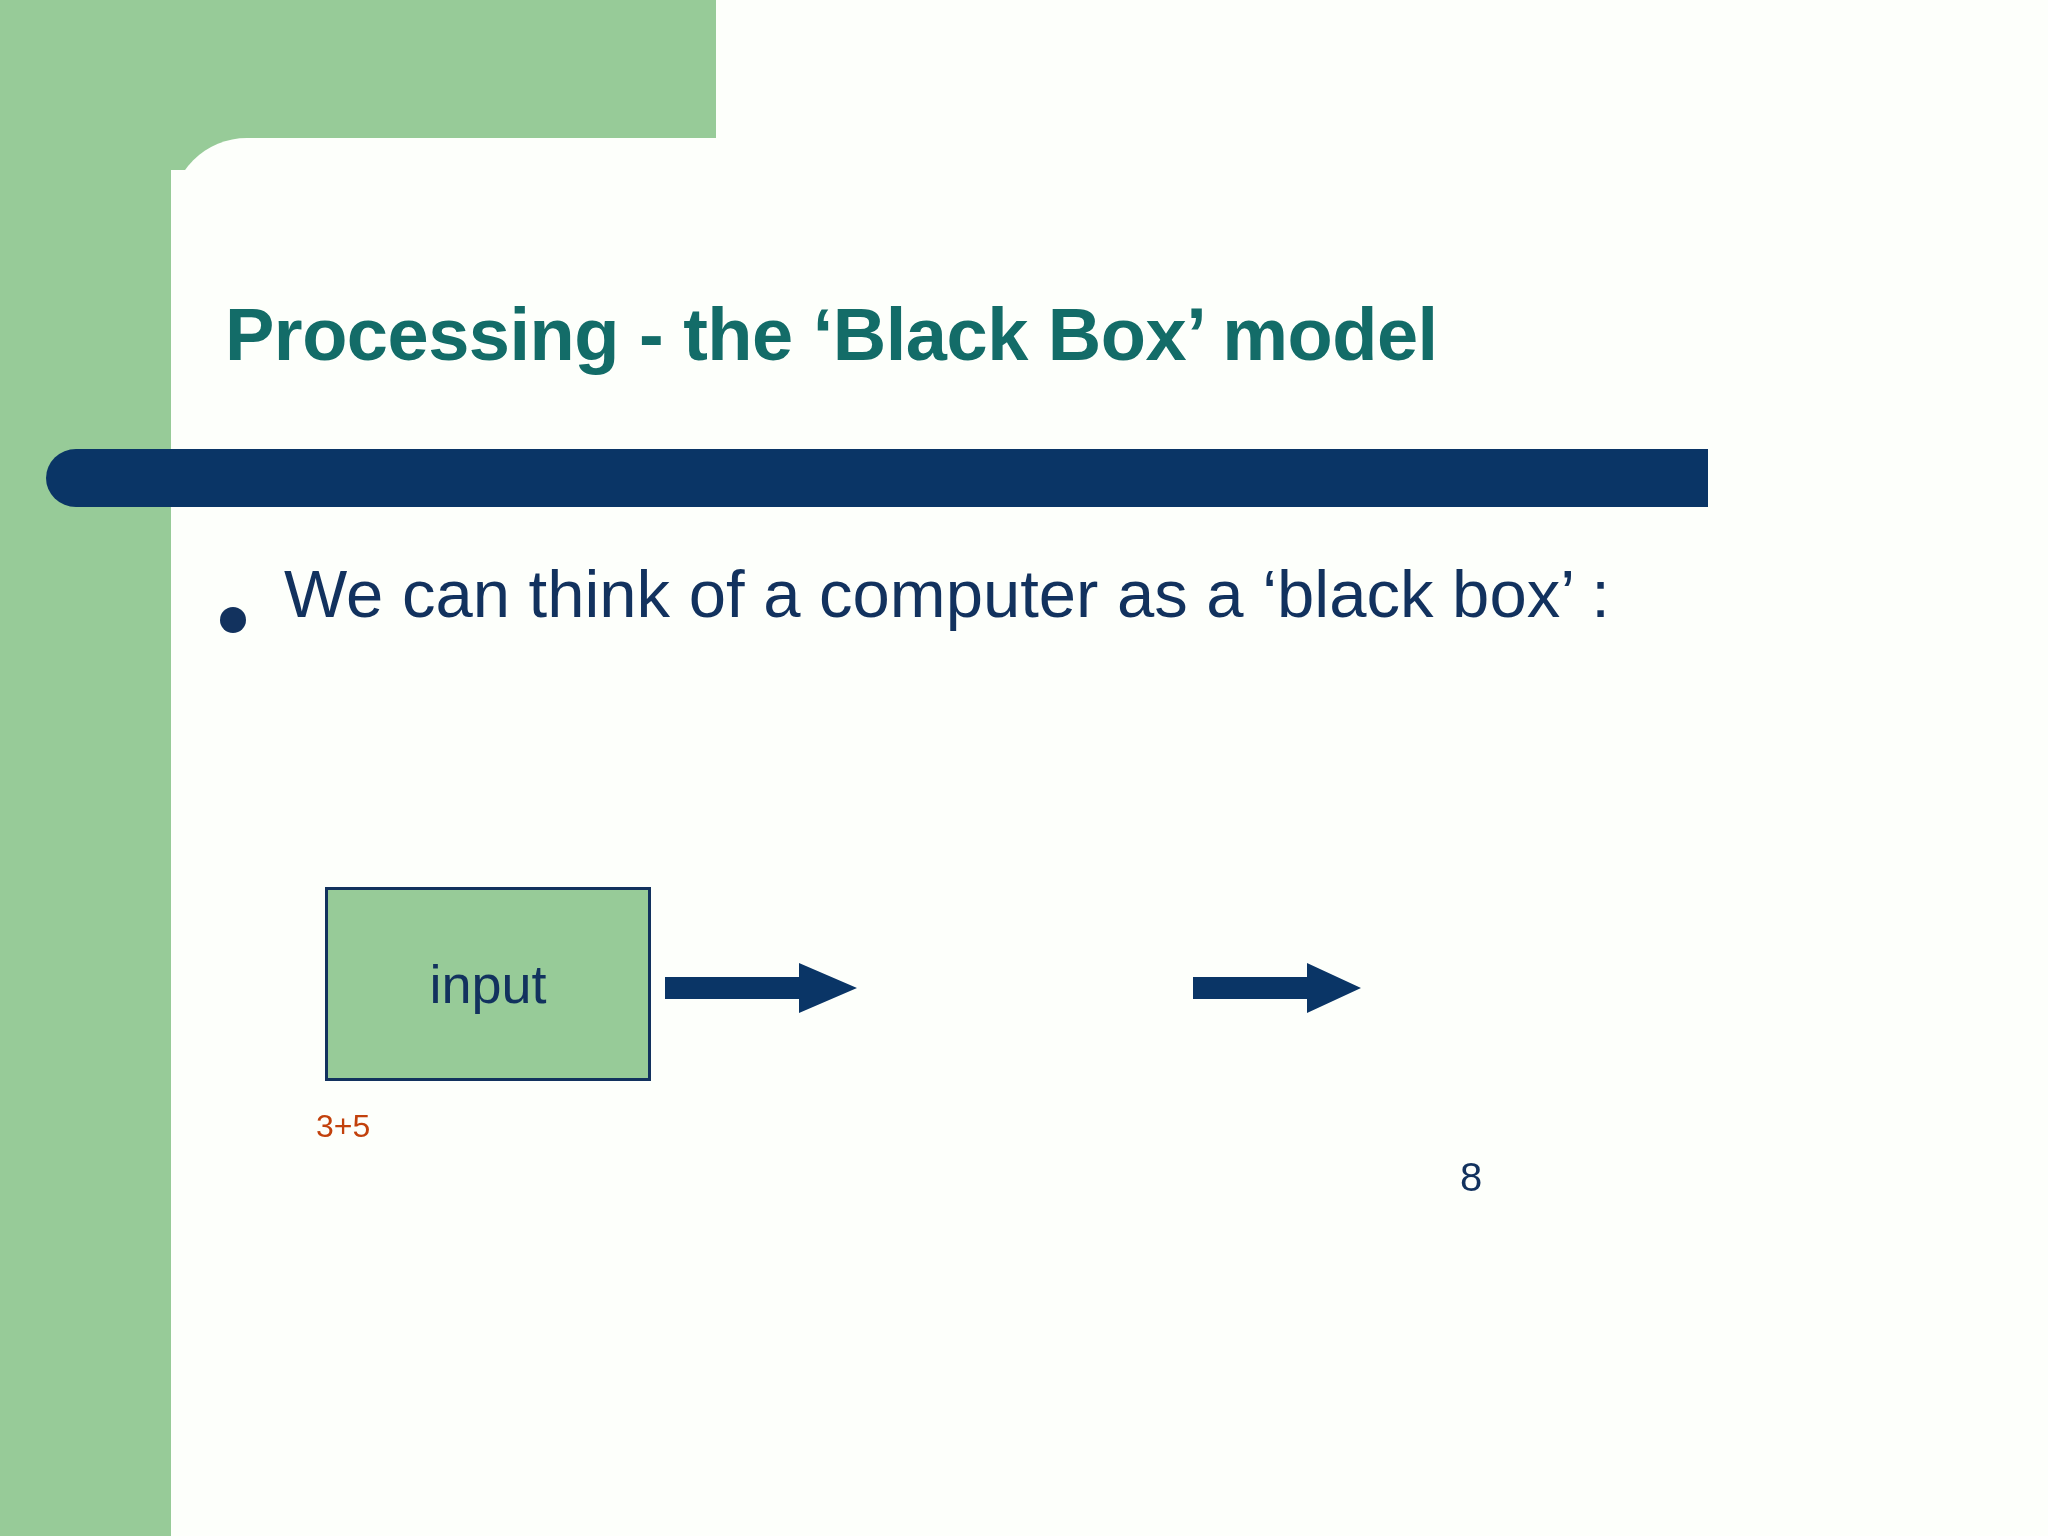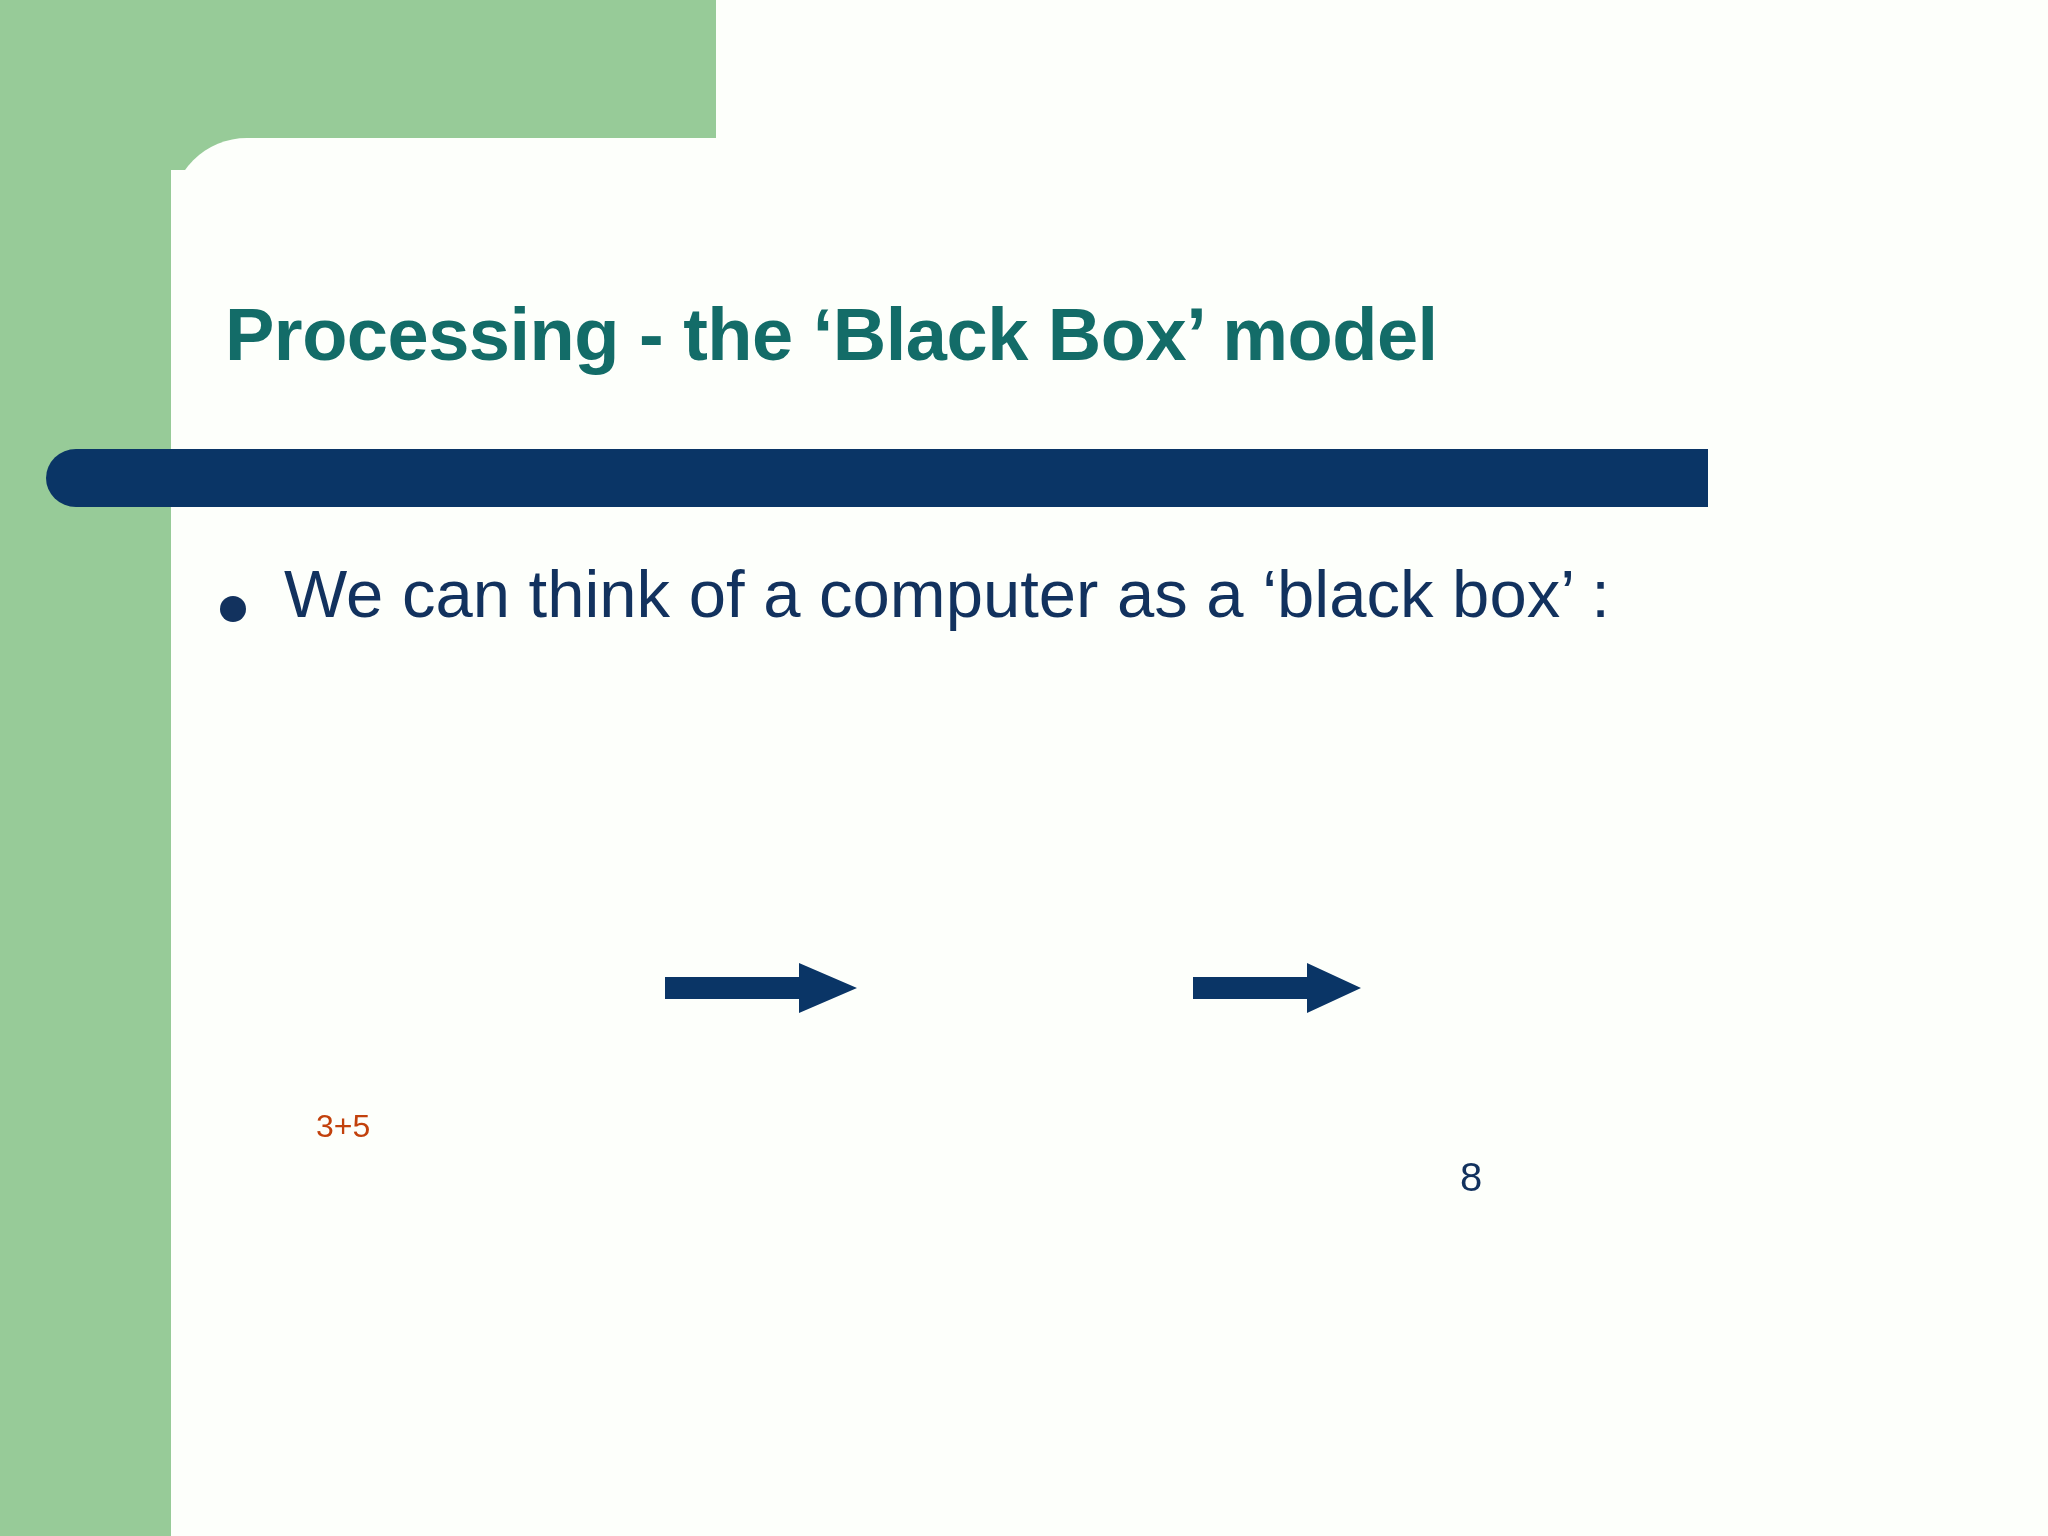--- a/index.html
+++ b/index.html
@@ -81,21 +81,21 @@
     border-bottom-left-radius: 30px 29px;
   }
 
   
   .bullet-row {
     position: absolute;
     left: 220px;
     top: 555px;
     width: 1700px;
     display: flex;
-    align-items: center;
+    align-items: flex-end;
   }
   .bullet-dot {
     width: 26px;
     height: 26px;
     border-radius: 50%;
     background: #12325E;
     flex: 0 0 auto;
     margin-top: 30px;
   }
   .bullet-text {
@@ -159,20 +159,23 @@
 
   <div class="title">Processing - the ‘Black Box’ model</div>
 
   <div class="navy-bar"></div>
 
   <div class="bullet-row">
     <span class="bullet-dot"></span>
     <span class="bullet-text">We can think of a computer as a ‘black box’ :</span>
   </div>
 
+  <div class="flow-box b1">
+    <span>input</span>
+  </div>
 
   <svg class="flow-arrow a1" viewBox="0 0 192 50" preserveAspectRatio="none">
     <path d="M0,14 L134,14 L134,0 L192,25 L134,50 L134,36 L0,36 Z" fill="#0A3566"></path>
   </svg>
 
 
   <svg class="flow-arrow a2" viewBox="0 0 168 50" preserveAspectRatio="none">
     <path d="M0,14 L114,14 L114,0 L168,25 L114,50 L114,36 L0,36 Z" fill="#0A3566"></path>
   </svg>
 

